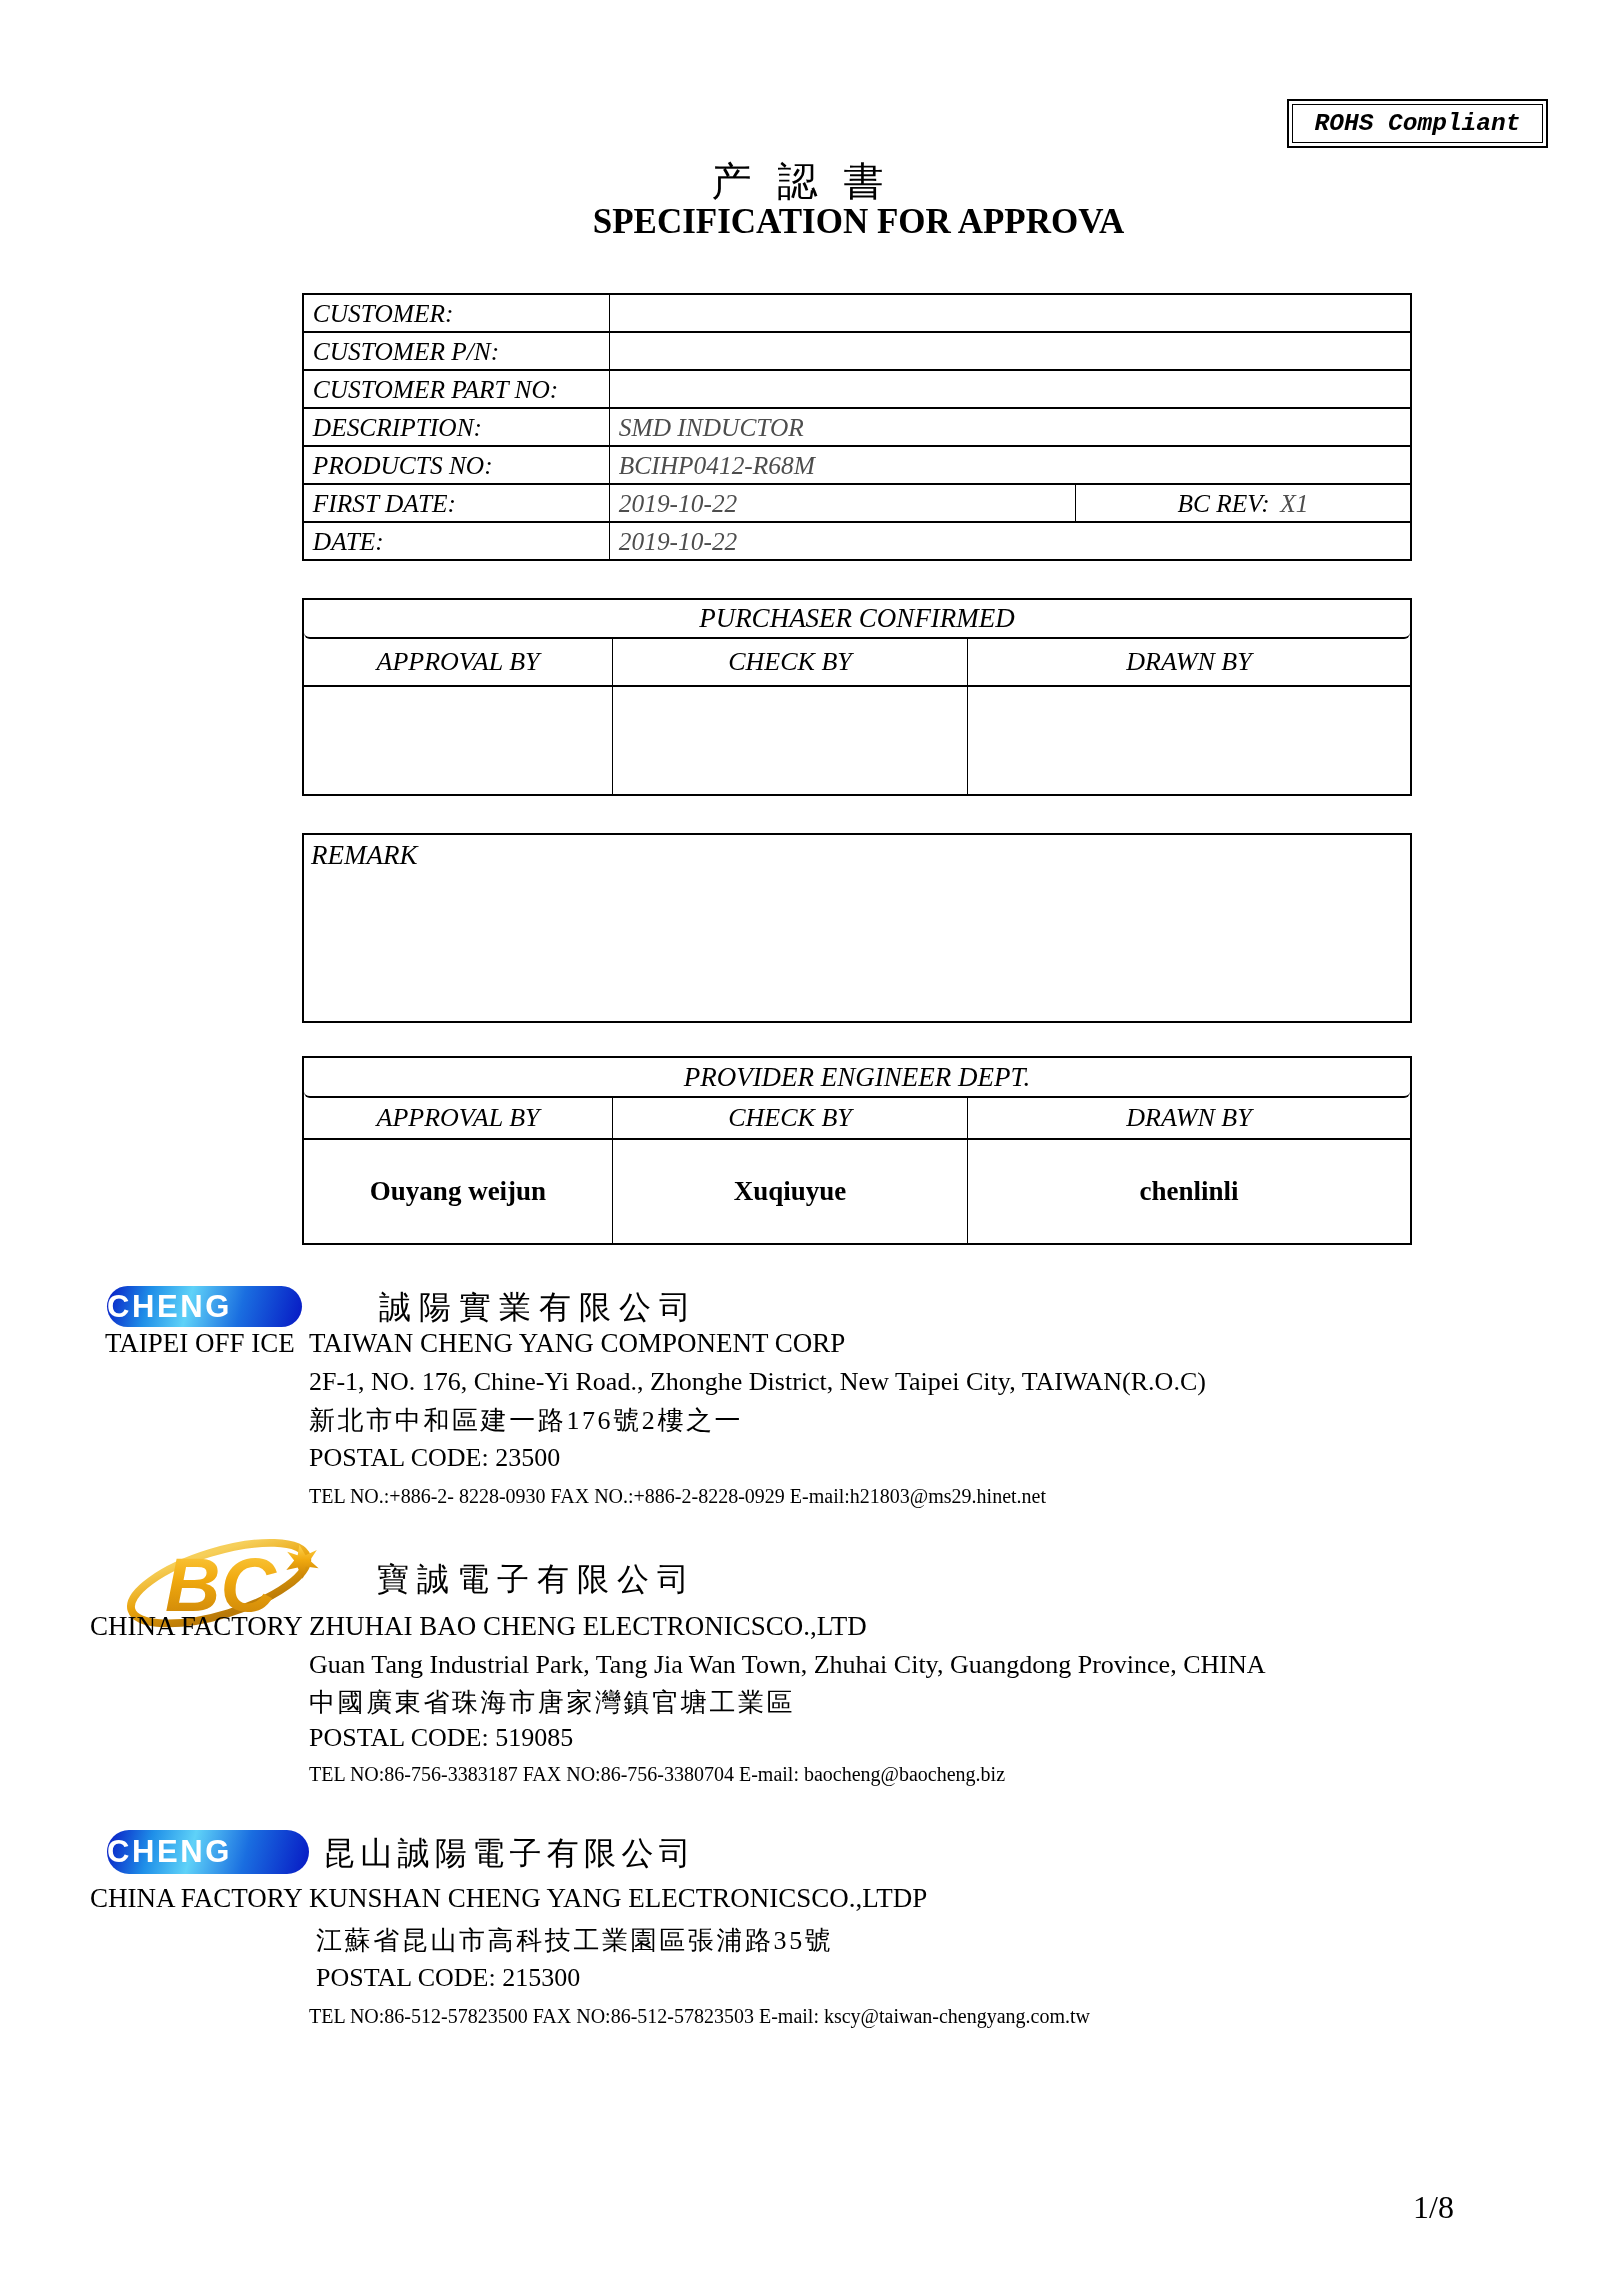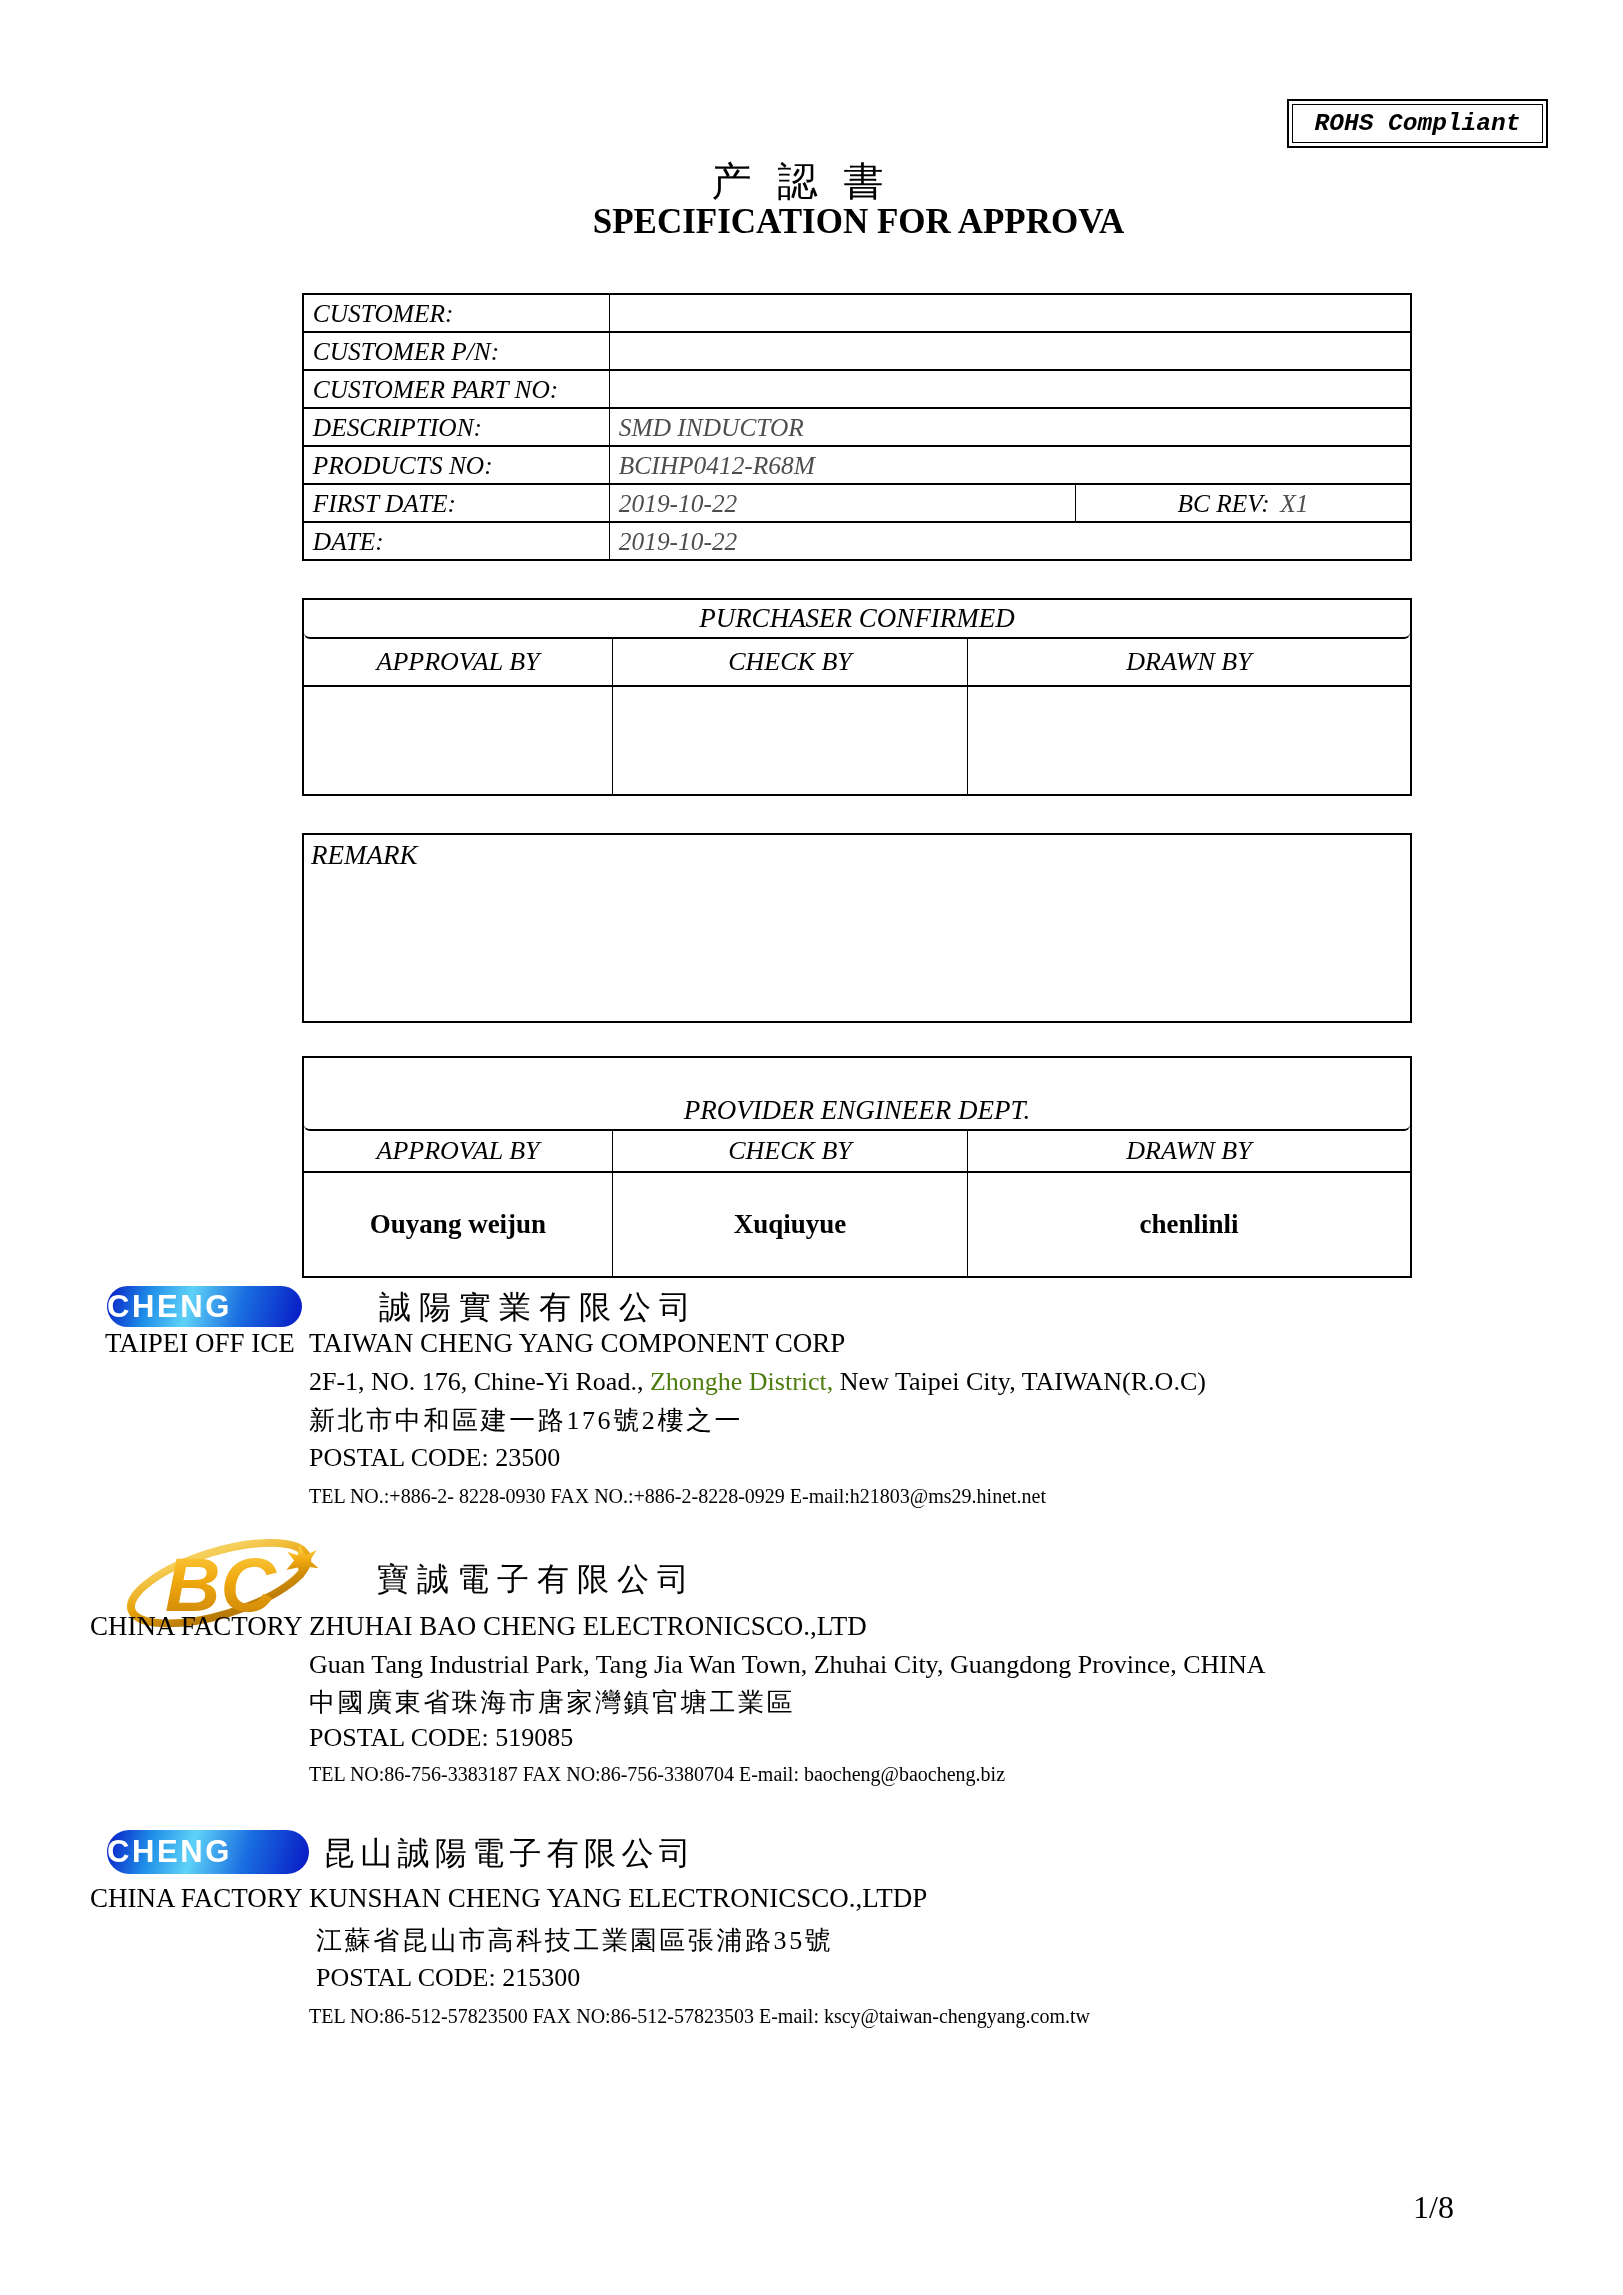--- a/index.html
+++ b/index.html
@@ -33,37 +33,37 @@
   .sig-headers{display:grid;grid-template-columns:309px 355px 1fr;border-bottom:2.6px solid #000;}
   .sig-headers>div{display:flex;align-items:center;justify-content:center;font-style:italic;font-size:26px;box-sizing:border-box;}
   .sig-body{display:grid;grid-template-columns:309px 355px 1fr;}
   .sig-body>div{box-sizing:border-box;display:flex;align-items:center;justify-content:center;}
   .sig-headers>div:nth-child(-n+2),.sig-body>div:nth-child(-n+2){border-right:1.8px solid #000;}
   .purchaser{left:302px;top:598px;}
   .purchaser .sig-title{height:37px;}
   .purchaser .sig-headers>div{height:46px;}
   .purchaser .sig-body>div{height:107px;}
   .provider{left:302px;top:1056px;}
-  .provider .sig-title{height:38px;margin-top:33px;}
+  .provider .sig-title{height:38px;}
   .provider .sig-headers>div{height:40px;}
   .provider .sig-body>div{height:103px;font-weight:bold;font-size:27px;}
 
   
   .remark-box{left:302px;top:833px;width:1110px;height:190px;border:2.6px solid #000;box-sizing:border-box;}
   .remark-box span{display:block;padding:5.3px 0 0 7px;font-style:italic;font-size:27px;}
 
   
   .cheng-pill{width:195px;height:41px;border-radius:23px;display:flex;align-items:center;
     background:linear-gradient(105deg,#0718c4 0%,#1f8fe8 22%,#5fd2f8 42%,#1a6ee0 68%,#0718c4 100%);
     color:#fff;font-family:"Liberation Sans",sans-serif;font-weight:bold;font-size:31px;letter-spacing:2.6px;}
   .cn-name{font-size:32px;letter-spacing:8px;white-space:nowrap;}
   .office-label{font-size:27px;white-space:nowrap;}
   .co-name{font-size:27px;white-space:nowrap;}
   .addr{font-size:26px;white-space:nowrap;}
-  .addr .gray{color:#4d7c0f;font-family:Liberation Serif, serif;}
+  .addr .gray{color:#000000;font-family:Liberation Serif, serif;}
   .cn-addr{font-size:26px;letter-spacing:2.6px;white-space:nowrap;}
   .postal{font-size:26px;white-space:nowrap;}
   .tel{font-size:20px;white-space:nowrap;}
 
   .page-num{left:1413px;top:2189px;font-size:32px;}
 </style>
 </head>
 <body>
 
 <div class="abs rohs-outer">

